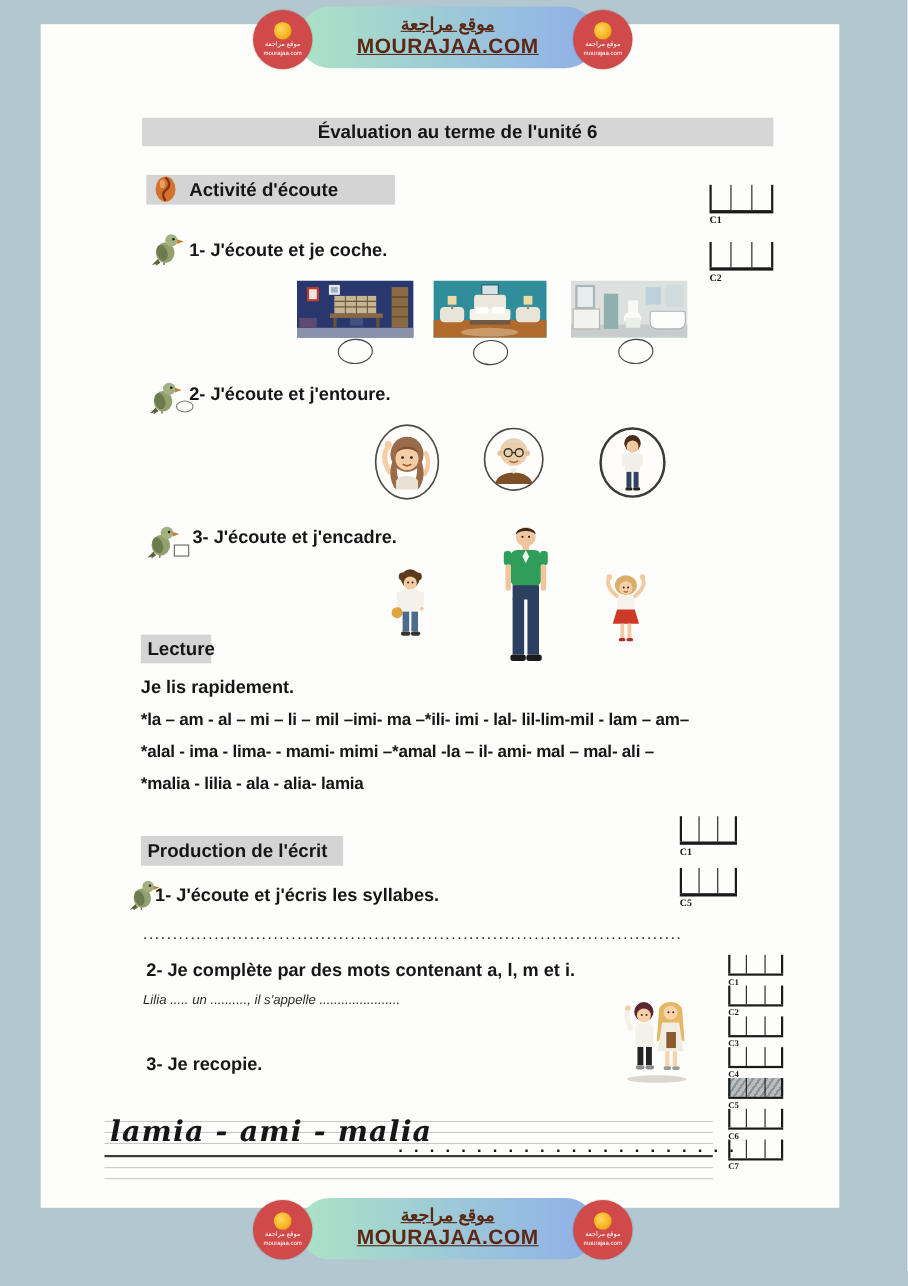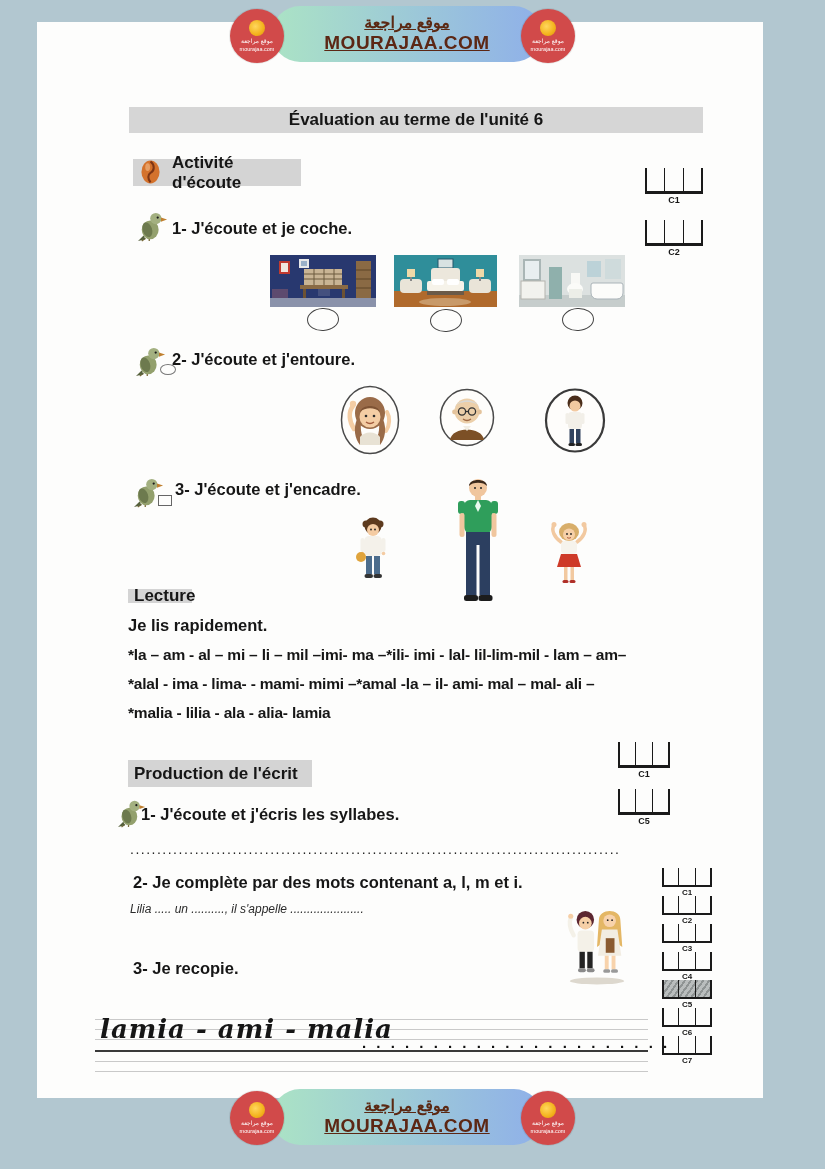--- a/index.html
+++ b/index.html
@@ -33,21 +33,21 @@
   .rline{font-weight:bold;font-size:15.5px;letter-spacing:-0.2px;white-space:nowrap;}
 
   
   .comb{width:58px;}
   .comb .bar{position:relative;height:23px;border-bottom:3px solid #1a1a1a;}
   .comb .bar i{position:absolute;top:0;bottom:0;width:1.6px;background:#1a1a1a;}
   .comb .bar i:nth-child(1){left:0;}
   .comb .bar i:nth-child(2){left:calc(33.3% - .8px);}
   .comb .bar i:nth-child(3){left:calc(66.6% - .8px);}
   .comb .bar i:nth-child(4){right:0;}
-  .comb .lbl{text-align:center;font-weight:bold;font-size:9px;margin-top:1px;}
+  .comb .lbl{font-weight:bold;font-size:9px;margin-top:1px;font-family:Liberation Serif, serif;}
   .comb.sm{width:50px;}
   .comb.sm .bar{height:17px;border-bottom-width:2.5px;}
   .comb.sm .lbl{font-size:8px;}
   .comb.shaded .bar{background:repeating-linear-gradient(125deg,#b9bdbd 0 3px,#8f9494 3px 5px);}
 
   .oval{width:30px;height:21px;border:1.6px solid #444;border-radius:50%;transform:rotate(-3deg);}
   .hint-oval{width:14px;height:9px;border:1px solid #777;border-radius:50%;}
   .hint-square{width:12px;height:9px;border:1.2px solid #666;}
 
   .dotline{font-size:14px;letter-spacing:1.5px;color:#222;white-space:nowrap;}
@@ -77,21 +77,21 @@
     <div class="l2">mourajaa.com</div>
   </div>
   <div class="abs logo" style="left:521px;top:9px;">
     <div class="dot"></div>
     <div class="l1">موقع مراجعة</div>
     <div class="l2">mourajaa.com</div>
   </div>
 
   <div class="abs titlebar">Évaluation au terme de l'unité 6</div>
 
-  <div class="abs hl" style="left:133px;top:159px;width:168px;height:27px;padding-left:39px;">Activité d'écoute</div>
+  <div class="abs hl" style="left:133px;top:159px;width:226px;height:27px;padding-left:39px;">Activité d'écoute</div>
   <div class="abs" style="left:140px;top:157px;">
     <svg width="21" height="28" viewBox="0 0 22 28">
       <ellipse cx="11" cy="15" rx="9.5" ry="12" fill="#d4722c"></ellipse>
       <path d="M11 4 C16 8 15 14 11 16 C8 18 8 22 11 26" stroke="#7e3514" stroke-width="2.2" fill="none"></path>
       <ellipse cx="8" cy="10" rx="2.5" ry="4" fill="#f0b27e" opacity="0.7"></ellipse>
     </svg>
   </div>
 
   <div class="abs comb" style="left:645px;top:168px;">
     <div class="bar">
@@ -311,21 +311,21 @@
       <path d="M21 17.5 Q23 19 25 17.5" stroke="#b06040" stroke-width="1" fill="none"></path>
       <rect x="15" y="21" width="16" height="13" rx="4" fill="#f6f3ec"></rect>
       <path d="M15 34 L31 34 L35 47 L11 47 Z" fill="#ce3a28"></path>
       <rect x="18" y="47" width="3.5" height="13" fill="#f2c9a0"></rect>
       <rect x="24.5" y="47" width="3.5" height="13" fill="#f2c9a0"></rect>
       <rect x="16.5" y="60" width="6" height="3" rx="1.5" fill="#b03028"></rect>
       <rect x="23.5" y="60" width="6" height="3" rx="1.5" fill="#b03028"></rect>
     </svg>
   </div>
 
-  <div class="abs hl" style="left:128px;top:577px;width:64px;height:14px;margin-top:12px;">Lecture</div>
+  <div class="abs hl" style="left:128px;top:577px;width:64px;height:26px;">Lecture</div>
   <div class="abs item" style="left:128px;top:616px;">Je lis rapidement.</div>
   <div class="abs rline" style="left:128px;top:646px;">*la – am - al – mi – li – mil –imi- ma –*ili- imi - lal- lil-lim-mil - lam – am–</div>
   <div class="abs rline" style="left:128px;top:675px;">*alal - ima - lima- -  mami- mimi –*amal   -la – il- ami- mal – mal- ali –</div>
   <div class="abs rline" style="left:128px;top:704px;">*malia - lilia - ala - alia-  lamia</div>
 
   <div class="abs hl" style="left:128px;top:760px;width:184px;height:27px;text-align:right;">Production de l'écrit</div>
 
   <div class="abs comb" style="left:618px;top:742px;width:52px;">
     <div class="bar">
         <i></i>

